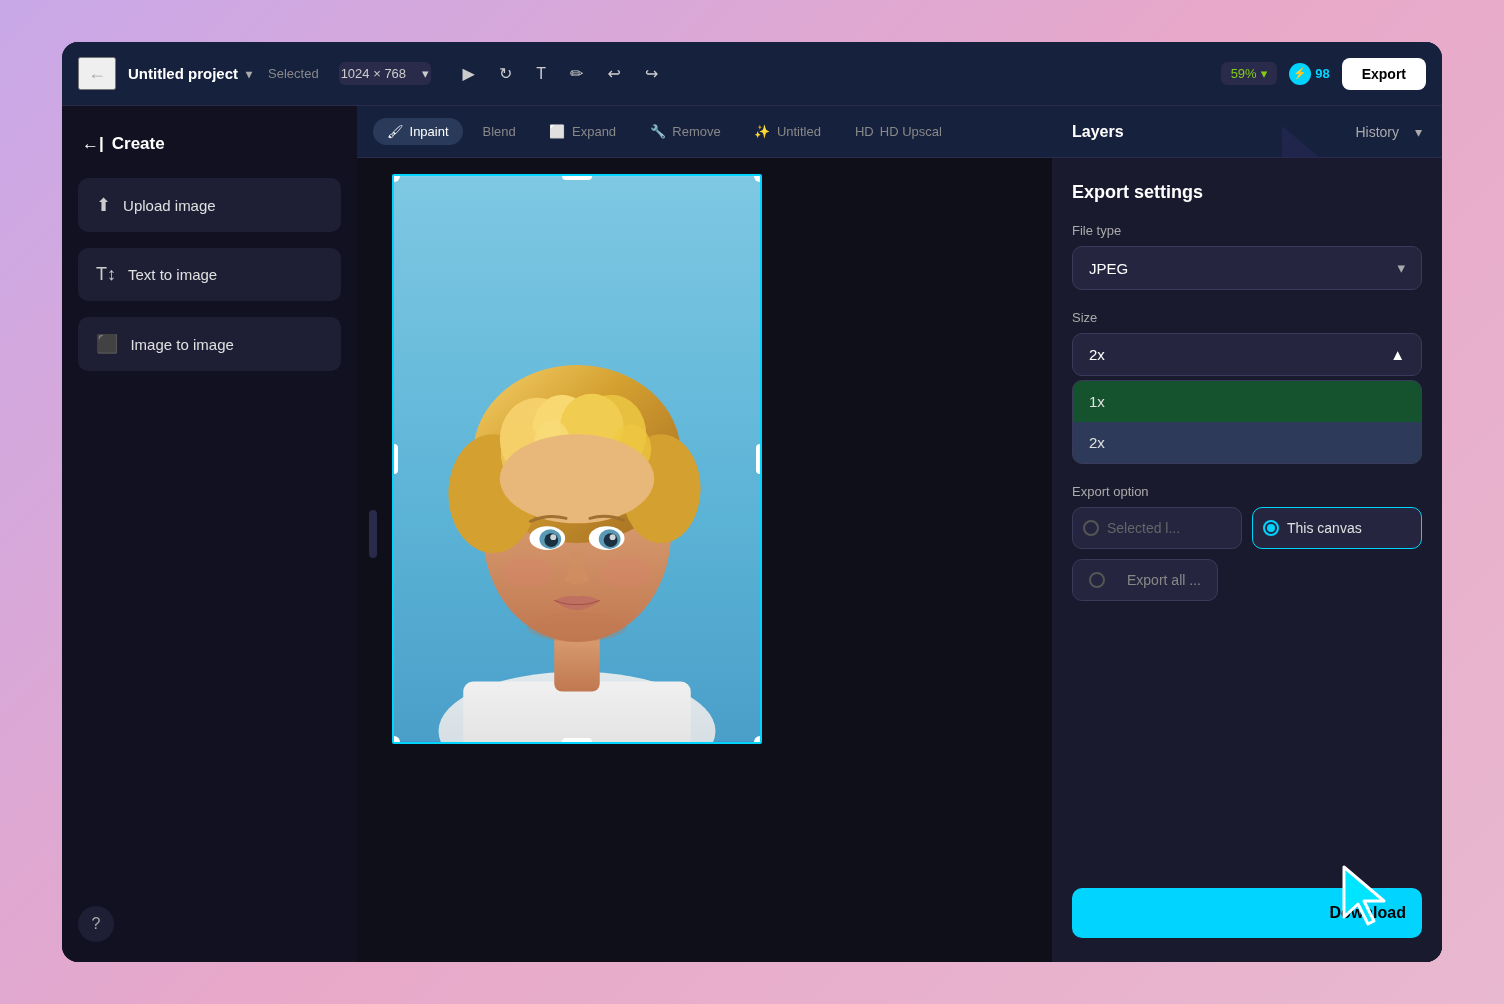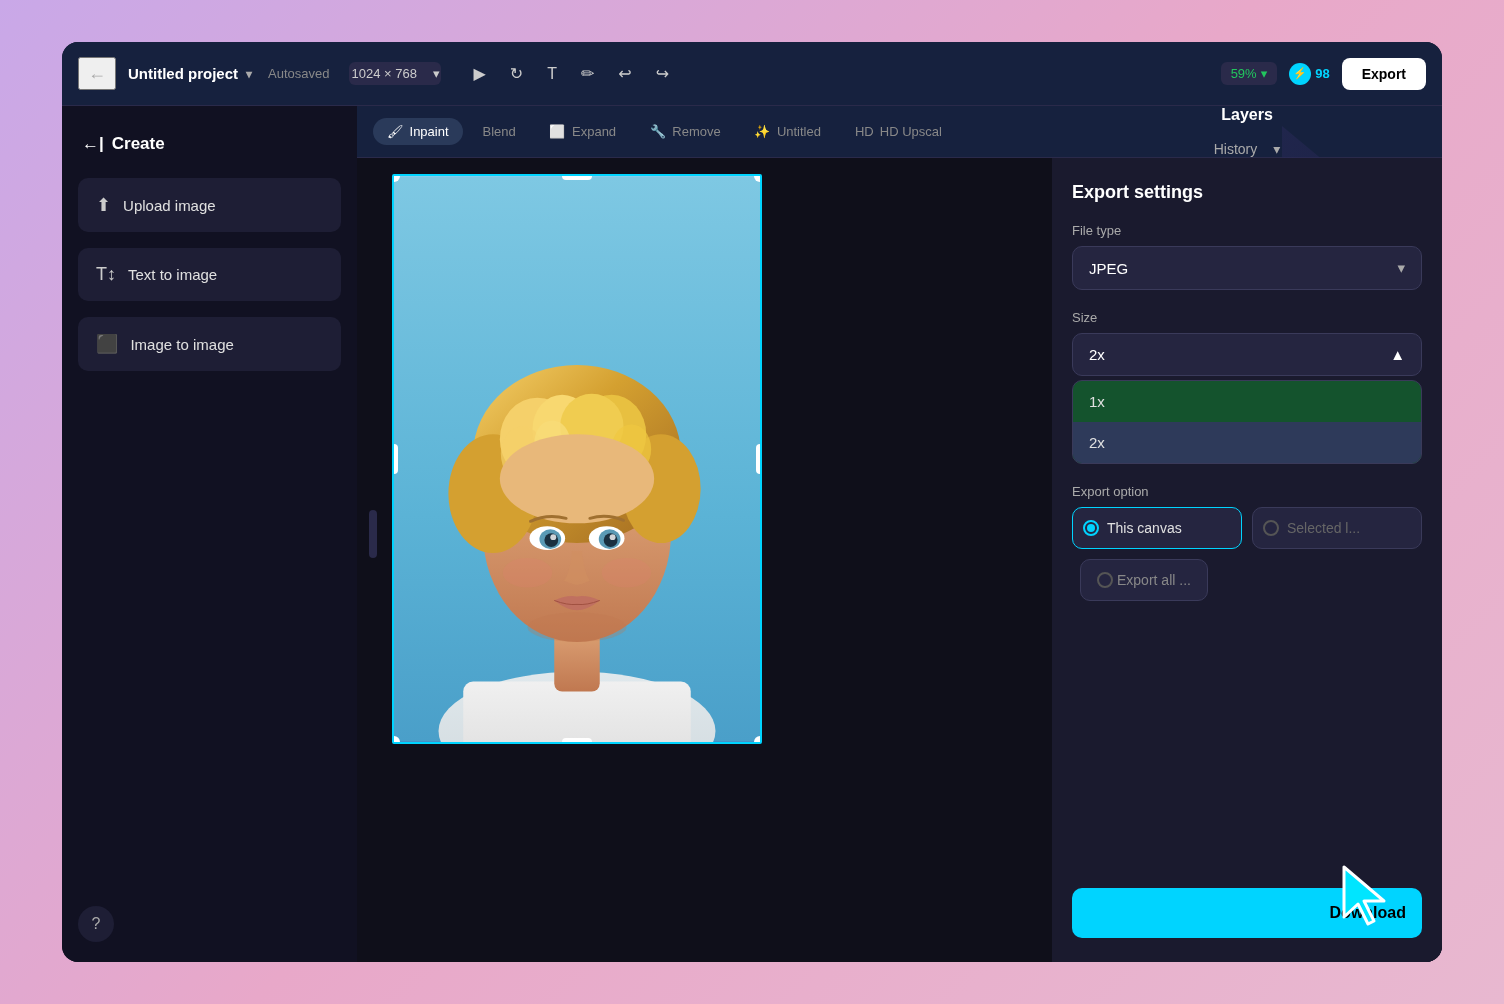--- a/index.html
+++ b/index.html
@@ -80,21 +80,21 @@
       padding: 6px 8px;
       border-radius: 6px;
       display: flex;
       align-items: center;
     }
     .header-spacer { flex: 1; }
     .header-zoom {
       display: flex;
       align-items: center;
       gap: 4px;
-      color: #22c55e;
+      color: #84cc16;
       font-size: 13px;
       background: #2a2a4a;
       border-radius: 6px;
       padding: 4px 10px;
       cursor: pointer;
     }
     .header-credits {
       display: flex;
       align-items: center;
       gap: 4px;
@@ -312,21 +312,20 @@
       flex-shrink: 0;
     }
     .right-panel-header {
       height: 52px;
       display: flex;
       align-items: center;
       justify-content: space-between;
       padding: 0 20px;
       border-bottom: 1px solid #2a2a4a;
       background: #16213e;
-      flex-direction: column;
     }
     .layers-title {
       color: #fff;
       font-size: 16px;
       font-weight: 600;
     }
     .history-btn {
       display: flex;
       align-items: center;
       gap: 16px;
@@ -452,22 +451,21 @@
     .export-all-btn {
       background: #252540;
       border: 1px solid #3a3a5a;
       border-radius: 10px;
       padding: 12px 16px;
       color: #888;
       font-size: 14px;
       cursor: pointer;
       display: flex;
       align-items: flex-end;
-      gap: 4px;
-      margin-left: 8px;
+      gap: 22px;
     }
     .export-all-radio {
       width: 16px;
       height: 16px;
       border-radius: 50%;
       border: 2px solid #555;
       flex-shrink: 0;
     }
     .download-btn {
       margin-top: auto;
@@ -505,21 +503,21 @@
 <body>
 
 <div class="app-window">
 
   <div class="header">
     <button class="header-back">←</button>
     <div class="header-project">
       <span>Untitled project</span>
       <span class="chevron">▾</span>
     </div>
-    <span class="header-autosaved">Autosaved</span>
+    <span class="header-autosaved">Selected</span>
     <div class="header-dimensions">
       <span>1024 × 768</span>
       <span>▾</span>
     </div>
 
     <div class="header-tools">
       <button class="tool-btn">▶</button>
       <button class="tool-btn">↻</button>
       <button class="tool-btn">T</button>
       <button class="tool-btn">✏</button>
@@ -708,27 +706,27 @@
           </div>
           <div class="size-dropdown">
             <div class="size-option">1x</div>
             <div class="size-option selected">2x</div>
           </div>
         </div>
 
         <div>
           <div class="field-label">Export option</div>
           <div class="export-options">
+            <button class="export-option-btn inactive">
+              <div class="radio-circle empty"></div>
+              <span>Selected l...</span>
+            </button>
             <button class="export-option-btn active">
               <div class="radio-circle filled"></div>
               <span>This canvas</span>
-            </button>
-            <button class="export-option-btn inactive">
-              <div class="radio-circle empty"></div>
-              <span>Selected l...</span>
             </button>
           </div>
           <div style="margin-top:10px">
             <button class="export-all-btn">
               <div class="export-all-radio"></div>
               <span>Export all ...</span>
             </button>
           </div>
         </div>
 

